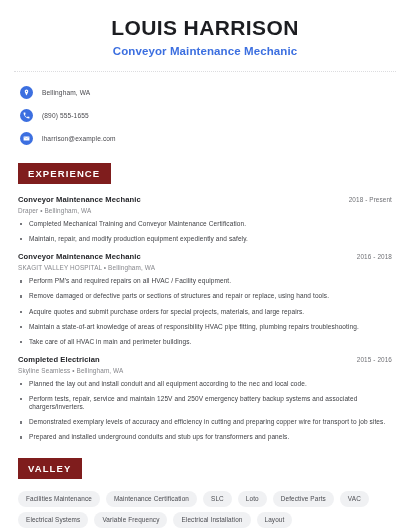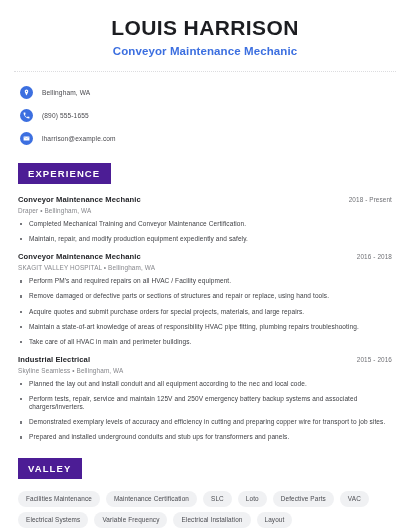--- a/index.html
+++ b/index.html
@@ -76,21 +76,21 @@
     font-size: 6.6px;
     color: #4a4a4f;
     margin-left: 9px;
     letter-spacing: 0.12px;
   }
 
   
   .section { margin-top: 16px; }
   .badge {
     display: inline-block;
-    background: #4c1d95;
+    background: #7f1d1d;
     color: #ffffff;
     font-size: 9.5px;
     font-weight: bold;
     letter-spacing: 1.1px;
     padding: 5px 11px 5px 10px;
     margin-left: 4px;
   }
 
   
   .jobs { margin-top: 11px; padding: 0 4px; }
@@ -227,21 +227,21 @@
           <ul class="bullets">
             <li>Perform PM's and required repairs on all HVAC / Facility equipment.</li>
             <li>Remove damaged or defective parts or sections of structures and repair or replace, using hand tools.</li>
             <li>Acquire quotes and submit purchase orders for special projects, materials, and large repairs.</li>
             <li>Maintain a state-of-art knowledge of areas of responsibility HVAC pipe fitting, plumbing repairs troubleshooting.</li>
             <li>Take care of all HVAC in main and perimeter buildings.</li>
           </ul>
         </div>
         <div class="job">
           <div class="job-head">
-            <div class="job-role">Industrial Electrical</div>
+            <div class="job-role">Completed Electrician</div>
             <div class="job-dates">2015 - 2016</div>
           </div>
           <div class="job-company">Skyline Seamless • Bellingham, WA</div>
           <ul class="bullets">
             <li>Planned the lay out and install conduit and all equipment according to the nec and local code.</li>
             <li>Perform tests, repair, service and maintain 125V and 250V emergency battery backup systems and associated chargers/inverters.</li>
             <li>Demonstrated exemplary levels of accuracy and efficiency in cutting and preparing copper wire for transport to job sites.</li>
             <li>Prepared and installed underground conduits and stub ups for transformers and panels.</li>
           </ul>
         </div>

